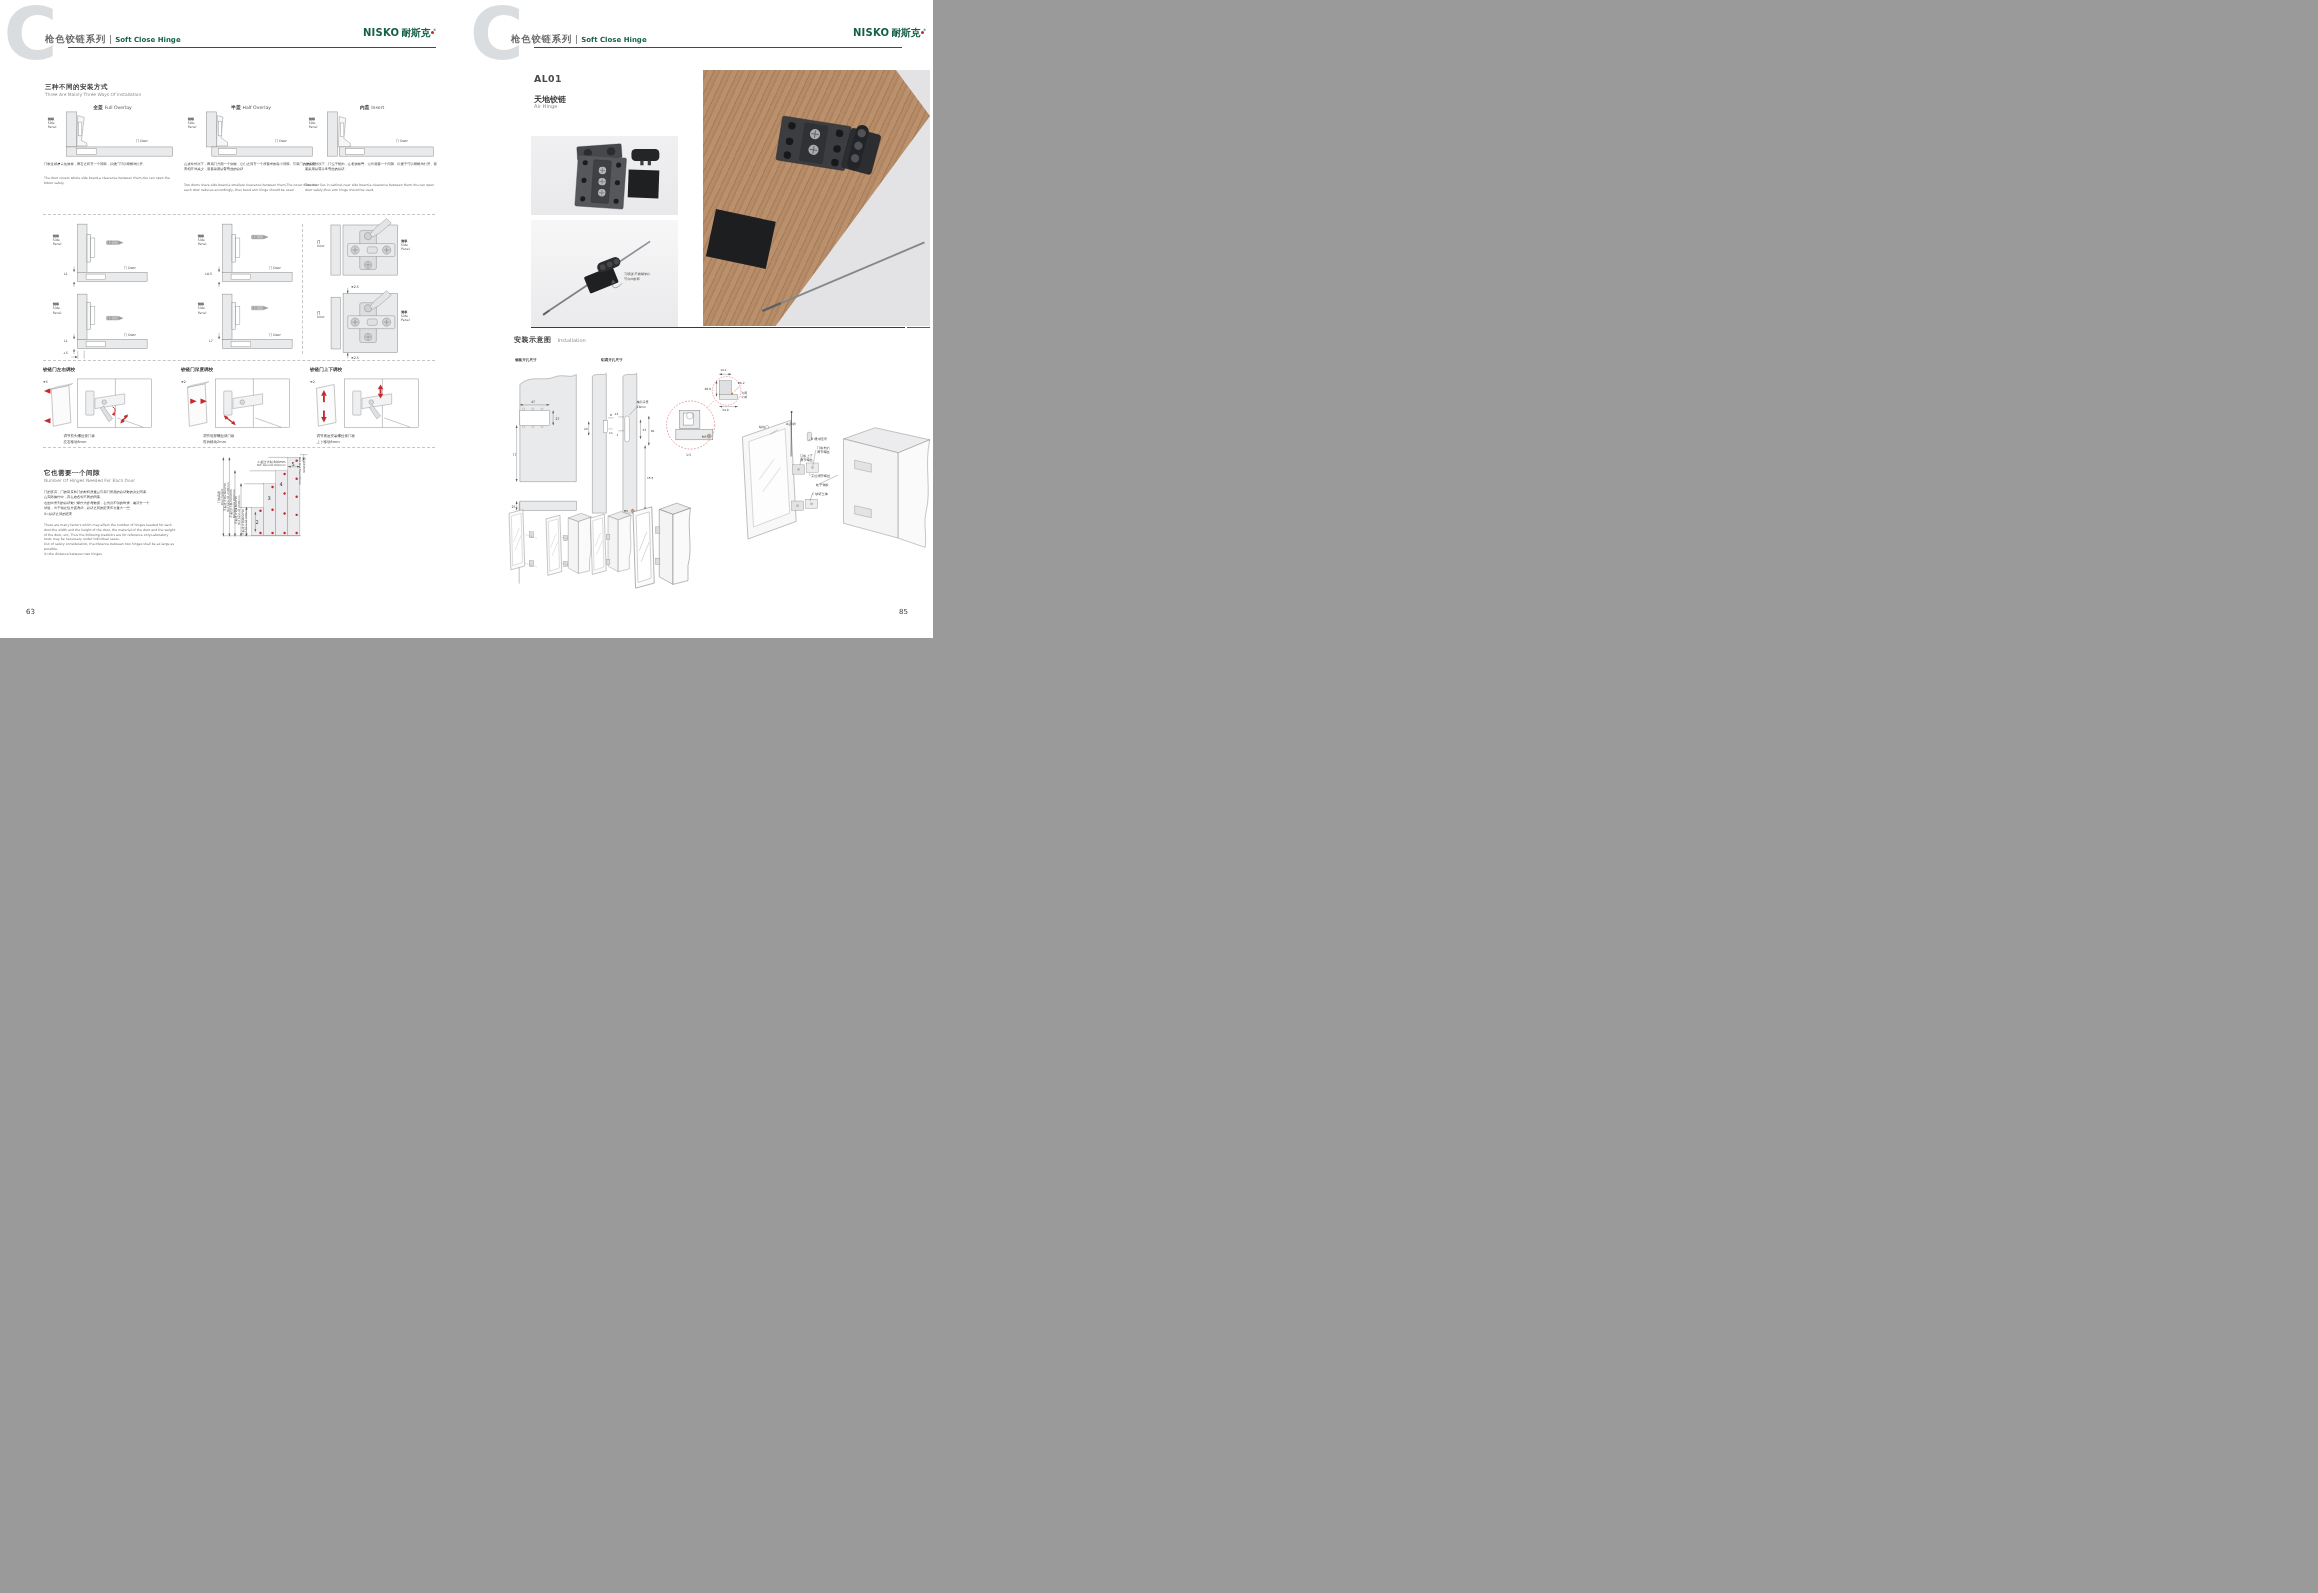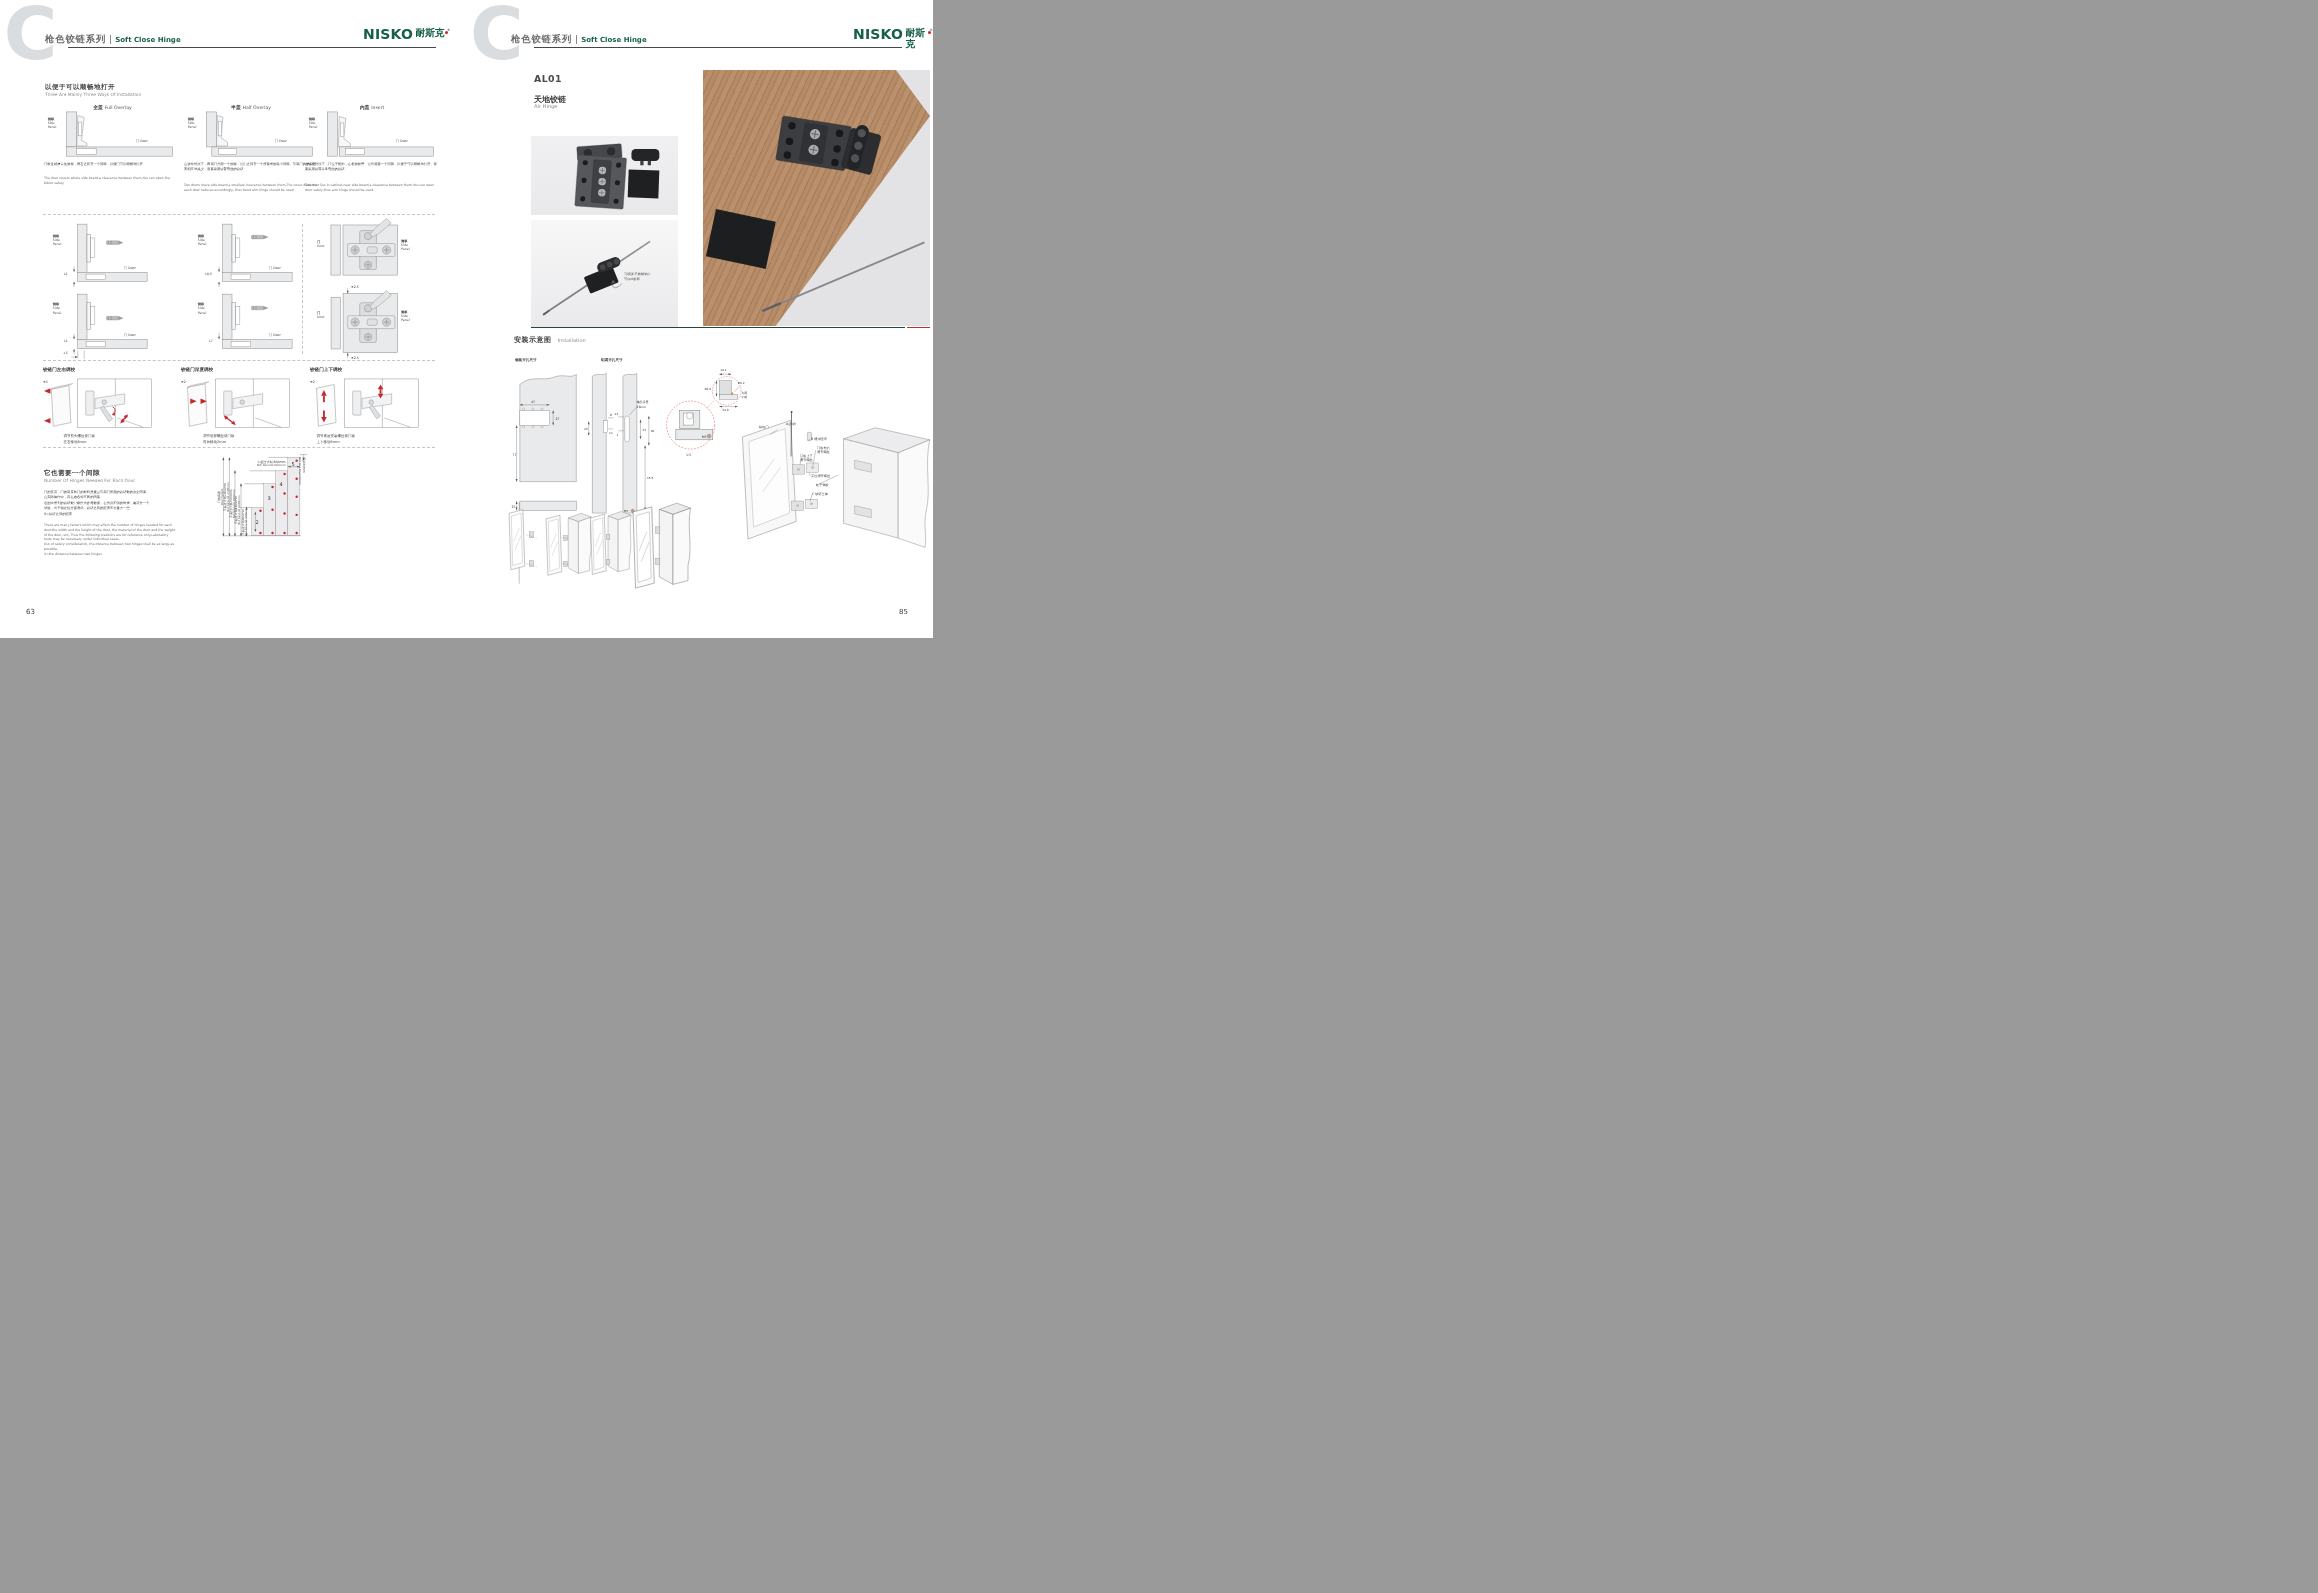--- a/index.html
+++ b/index.html
@@ -7,21 +7,21 @@
          font-family:"DejaVu Sans",sans-serif;color:#3f3f3f;}
   .abs{position:absolute;}
   
   .wm{position:absolute;font-size:73px;font-weight:700;color:#dadddf;line-height:1;user-select:none;}
   .hdr{position:absolute;display:flex;align-items:center;gap:4.2px;}
   .hdr-cn{font-size:9.3px;font-weight:700;color:#6b6b6b;letter-spacing:0.9px;}
   .hdr-sep{width:0.7px;height:8.3px;background:#8a8a8a;}
   .hdr-en{font-size:7px;font-weight:700;color:#17614d;}
   .hdr-line{position:absolute;height:0.9px;background:#474747;}
   .logo{position:absolute;display:flex;align-items:flex-start;gap:2.3px;}
-  .logo-en{font-size:14px;font-weight:800;color:#156048;letter-spacing:0.2px;position:relative;line-height:1.1;}
+  .logo-en{font-size:10px;font-weight:800;color:#156048;letter-spacing:0.2px;position:relative;line-height:1.1;}
   .logo-dot{position:absolute;right:2.3px;top:4.2px;width:3.2px;height:3.2px;border-radius:50%;background:#d01e26;}
   .logo-cn{font-size:9.7px;font-weight:800;color:#156048;line-height:1.15;}
   .logo-reg{font-size:3.7px;color:#156048;margin-top:0.5px;}
   
   .sec-cn{font-size:6.5px;font-weight:700;color:#3f3f3f;letter-spacing:0.5px;}
   .sec-en{font-size:4.4px;color:#8f8f8f;}
   .ov-title{font-size:4.9px;font-weight:700;color:#3d3d3d;text-align:center;white-space:nowrap;}
   .ov-title .en{font-weight:400;color:#555;font-size:4.6px;}
   .body-cn{font-size:3.3px;line-height:1.65;color:#3c3c3c;}
   .body-en{font-size:3.2px;line-height:1.5;color:#6f6f6f;}
@@ -74,21 +74,21 @@
     <span class="hdr-en">Soft Close Hinge</span>
   </div>
   <div class="hdr-line" style="left:68px;top:47px;width:368px;"></div>
   <div class="logo" style="left:363px;top:27px;">
     <span class="logo-en">NISKO</span>
     <span class="logo-dot"></span>
     <span class="logo-cn">耐斯克</span>
     <span class="logo-reg">®</span>
   </div>
 
-  <div class="abs sec-cn" style="left:45px;top:83px;">以便于可以顺畅地打开</div>
+  <div class="abs sec-cn" style="left:45px;top:83px;">三种不同的安装方式</div>
   <div class="abs sec-en" style="left:45px;top:92px;">Three Are Mainly Three Ways Of Installation</div>
 
   <div class="abs" style="left:44px;top:104px;width:137px;">
     <div class="ov-title">
       <span>全盖</span> <span class="en">Full Overlay</span>
     </div>
     <svg width="137" height="47" style="left:0;top:7.4px;" viewBox="0 0 295 102">
       <rect class="draw" x="48" y="2" width="22" height="76"></rect>
       <path class="draw2" d="M72,10 L86,14 L80,64 L92,70 L92,76 L70,76 Z"></path>
       <rect class="wht" x="74" y="24" width="7" height="30"></rect>

